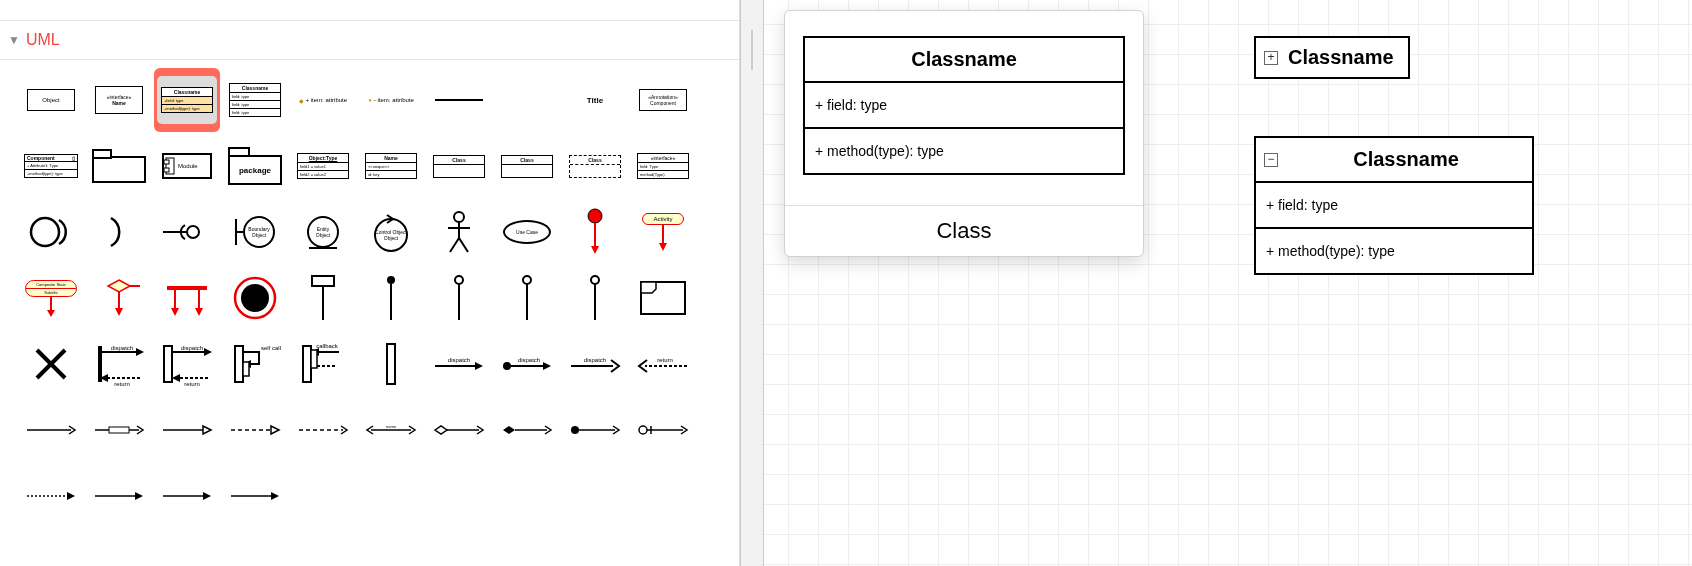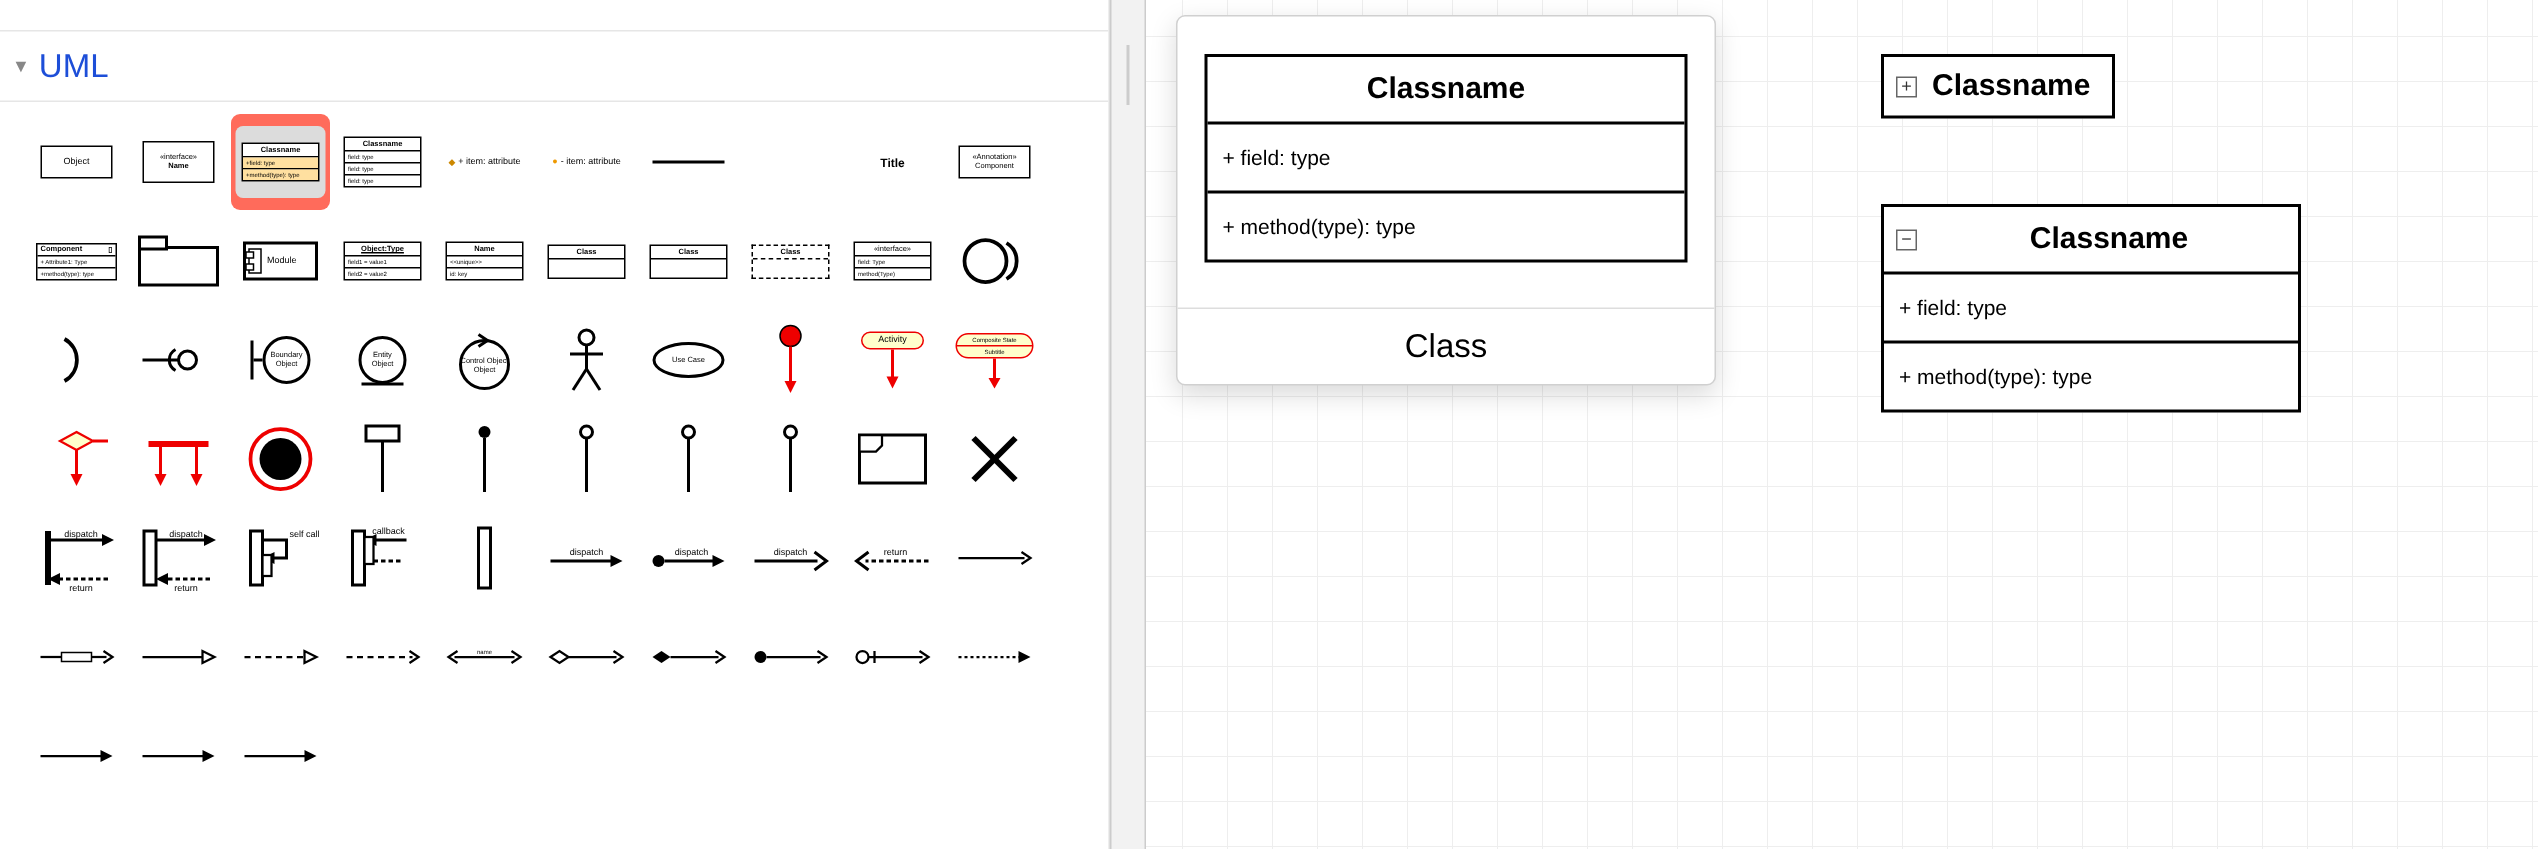--- a/index.html
+++ b/index.html
@@ -25,22 +25,22 @@
       border-bottom: 1px solid #e6e6e6;
       border-top: 1px solid #e6e6e6;
       margin-top: 20px;
     }
     .collapse-triangle {
       font-size: 12px;
       color: #888;
       margin-right: 6px;
     }
     .section-title {
-      font-size: 22px;
-      color: #1d4ed8;
+      font-size: 16px;
+      color: #ef4444;
     }
     .shapes-grid {
       display: grid;
       grid-template-columns: repeat(10, 66px);
       gap: 2px 2px;
       padding: 8px 18px;
     }
     .shape-cell {
       width: 66px;
       height: 64px;
@@ -307,20 +307,29 @@
               <rect x="2" y="2" width="8" height="16" fill="none" stroke="#000"></rect>
               <rect x="0" y="4" width="5" height="4" fill="#fff" stroke="#000"></rect>
               <rect x="0" y="12" width="5" height="4" fill="#fff" stroke="#000"></rect>
             </svg>
             <span style="font-size:6px;margin-left:2px;">Module</span>
           </div>
         </div>
     </div>
     <div class="shape-cell">
       <div class="stencil">
+          <svg width="54" height="38">
+            <rect x="1" y="1" width="20" height="8" fill="#fff" stroke="#000" stroke-width="2"></rect>
+            <rect x="1" y="9" width="52" height="28" fill="#fff" stroke="#000" stroke-width="2"></rect>
+            <text x="27" y="26" font-size="8" font-weight="bold" text-anchor="middle">package</text>
+          </svg>
+        </div>
+    </div>
+    <div class="shape-cell">
+      <div class="stencil">
           <div class="mini-class">
         <div class="mc-head" style="text-decoration:underline;">Object:Type</div>
         <div class="mc-row">field1 = value1</div>
         <div class="mc-row">field2 = value2</div>
       </div>
         </div>
     </div>
     <div class="shape-cell">
       <div class="stencil">
           <div class="mini-class">

